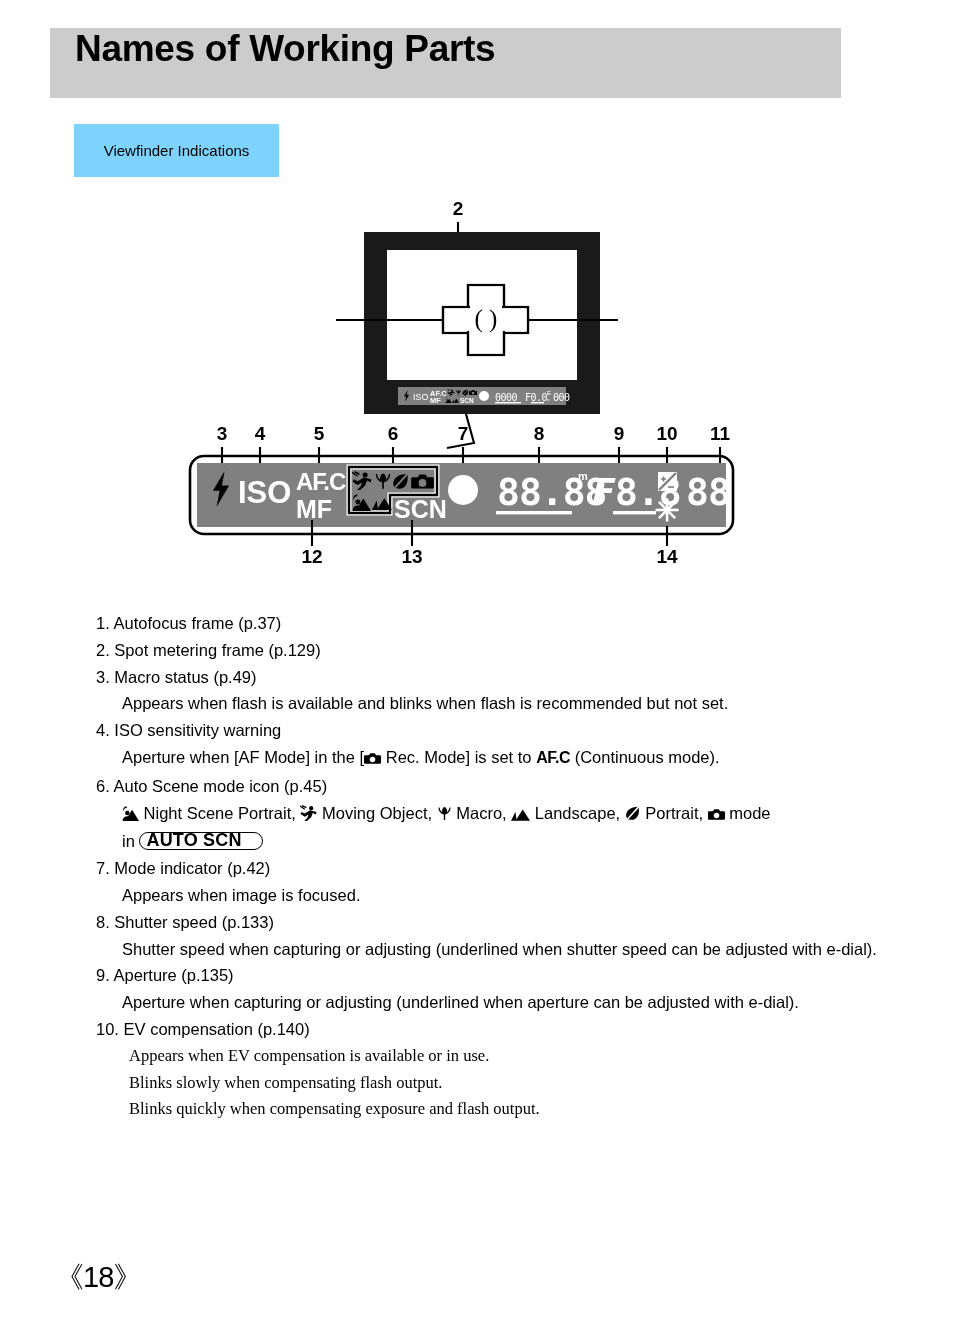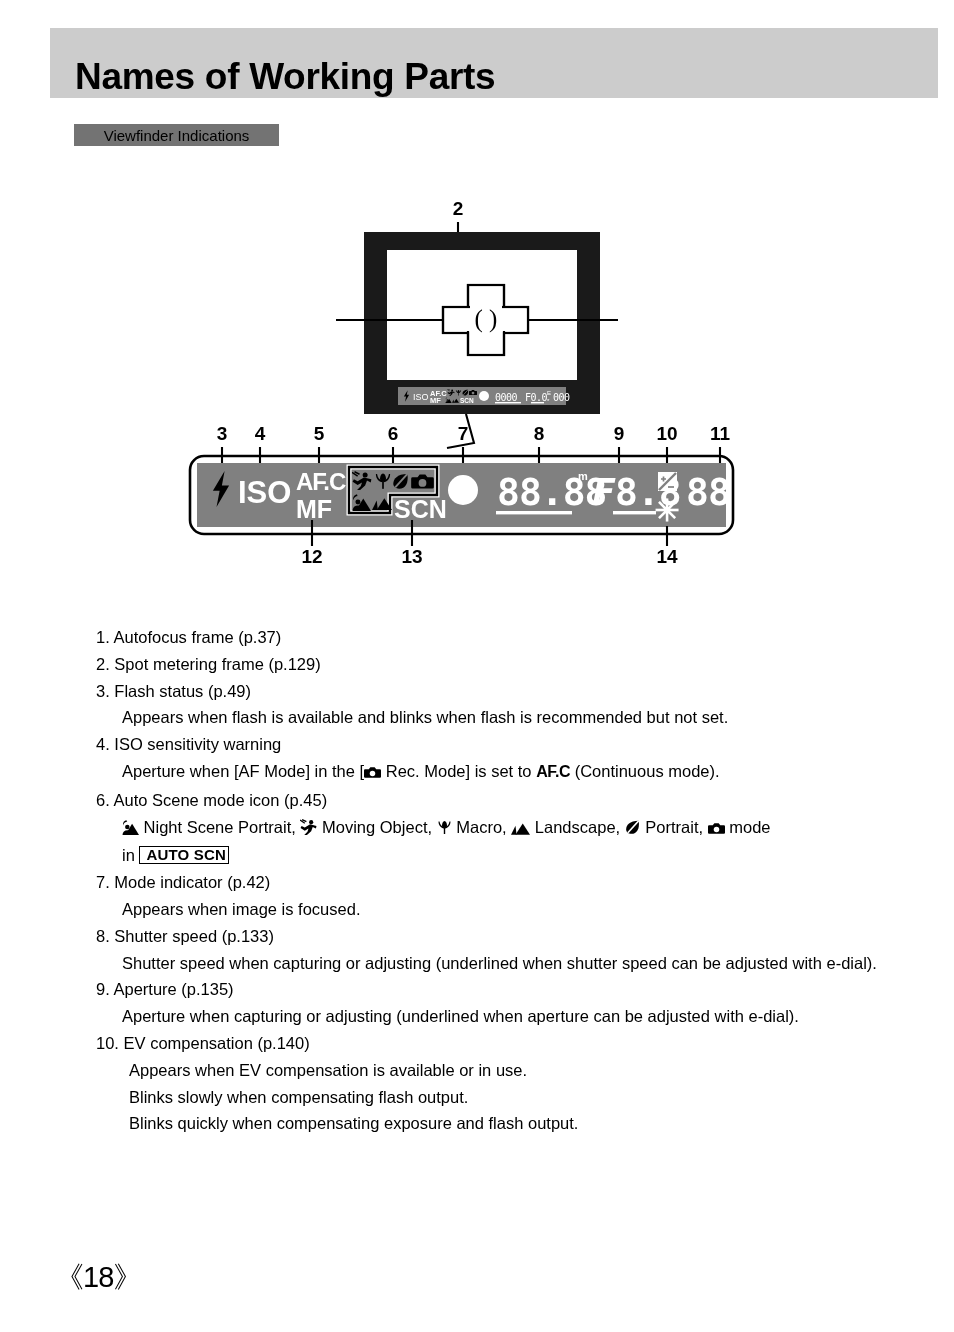--- a/index.html
+++ b/index.html
@@ -14,42 +14,42 @@
     color: #000000;
     position: relative;
     overflow: hidden;
   }
 
   
   .header-band {
     position: absolute;
     left: 50px;
     top: 28px;
-    width: 888px;
+    width: 791px;
     height: 70px;
     background: #cccccc;
     display: flex;
-    align-items: flex-end;
+    align-items: flex-start;
   }
   .header-title {
     font-size: 37px;
     font-weight: bold;
     letter-spacing: -0.3px;
     margin-left: 25px;
     white-space: nowrap;
   }
 
   
   .section-chip {
     position: absolute;
     left: 74px;
     top: 124px;
     width: 205px;
-    height: 22px;
-    background: #737373;
+    height: 53px;
+    background: #7dd3fc;
     display: flex;
     align-items: center;
     justify-content: center;
   }
   .section-chip-label {
     font-size: 15px;
   }
 
   
   .figure {
@@ -58,42 +58,42 @@
     top: 190px;
     width: 954px;
     height: 380px;
   }
   .figure svg { display: block; }
 
   
   .body-list {
     position: absolute;
     left: 96px;
-    top: 624px;
+    top: 610px;
     width: 790px;
     font-size: 16.5px;
     line-height: 26.8px;
   }
   .li { white-space: nowrap; }
   .li-wrap { white-space: normal; }
   .li-indent { padding-left: 26px; }
-  .li-indent2 { padding-left: 33px; }
+  .li-indent2 { padding-left: 33px; font-family: Liberation Serif, serif; }
 
   .afc-tag {
     font-weight: bold;
     font-size: 16px;
     letter-spacing: -0.4px;
   }
 
   .autoscn-badge {
     display: inline-block;
     border: 1.6px solid #000;
-    border-radius: 0;
-    padding: 0px 2px 1px 6px;
-    font-size: 15px;
+    border-radius: 9px;
+    padding: 0px 20px 1px 6px;
+    font-size: 18px;
     font-weight: bold;
     letter-spacing: 0.2px;
     line-height: 15px;
     vertical-align: 1px;
   }
 
   .inl { display: inline-block; vertical-align: -2px; }
 
   
   .page-number {
@@ -313,21 +313,21 @@
     <span>Autofocus frame (p.37)</span>
   </div>
 
   <div class="li">
     <span>2.</span>
     <span>Spot metering frame (p.129)</span>
   </div>
 
   <div class="li">
     <span>3.</span>
-    <span>Flash status (p.49)</span>
+    <span>Macro status (p.49)</span>
   </div>
   <div class="li li-indent">Appears when flash is available and blinks when flash is recommended but not set.</div>
 
   <div class="li">
     <span>4.</span>
     <span>ISO sensitivity warning</span>
   </div>
 
   <div class="li li-indent">
     <span>Aperture when [AF Mode] in the [</span><span class="inl"><svg width="17" height="13" viewBox="0 0 32 24">

